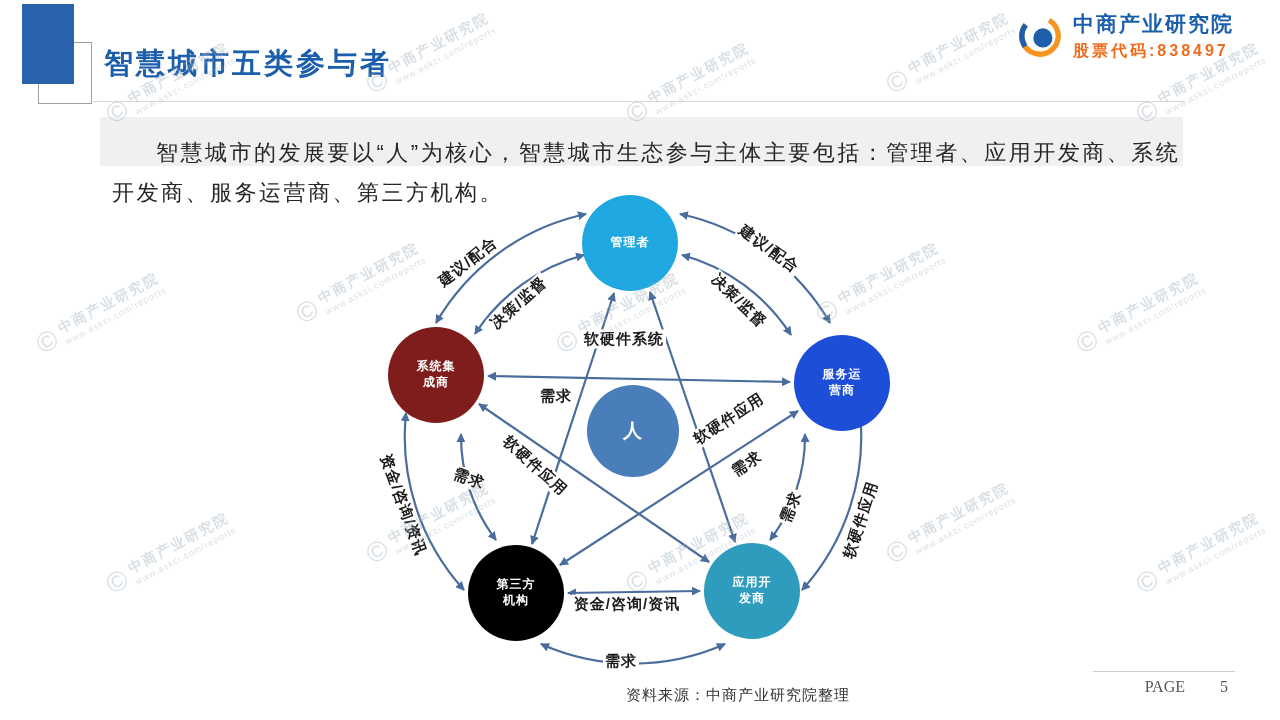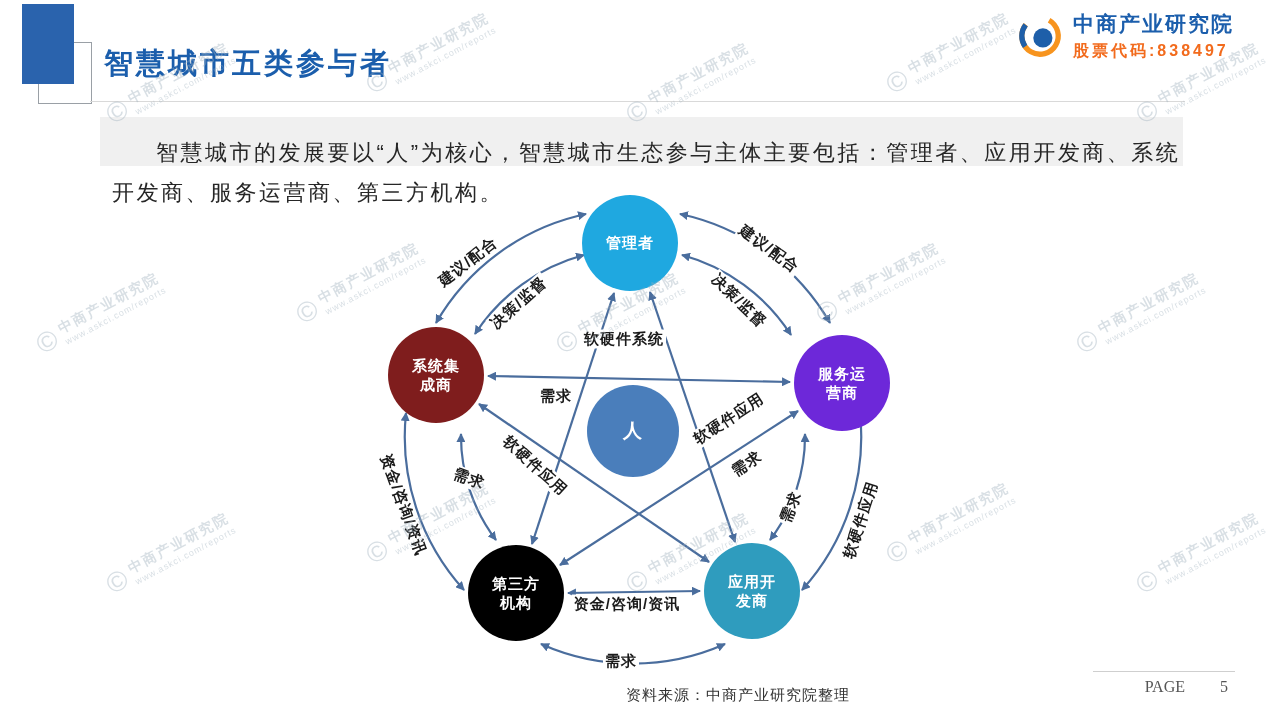--- a/index.html
+++ b/index.html
@@ -20,23 +20,23 @@
   
   .intro-bg{position:absolute;left:100px;top:117px;width:1083px;height:49px;background:#f0f0f0;}
   .intro{position:absolute;left:100px;top:121px;width:1083px;margin:12px;font-size:22px;line-height:40px;
          letter-spacing:2.5px;color:#262626;text-indent:2em;}
 
   
   .edges{position:absolute;left:0;top:0;}
   .edge{stroke:#4a6d9d;stroke-width:2.2;fill:none;}
   .node{position:absolute;width:96px;height:96px;margin:-48px 0 0 -48px;border-radius:50%;
         display:flex;align-items:center;justify-content:center;text-align:center;color:#fff;
-        font-weight:bold;font-size:15px;line-height:1.3;white-space:pre-line;letter-spacing:1px;}
+        font-weight:bold;font-size:12px;line-height:1.3;white-space:pre-line;letter-spacing:1px;}
   .n-manager{background:#1fa8e0;}
-  .n-service{background:#6d28d9;}
+  .n-service{background:#1d4ed8;}
   .n-app{background:#2f9cbe;}
   .n-third{background:#000000;}
   .n-system{background:#7f1d1d;}
   .n-center{background:#4a7ebb;width:92px;height:92px;margin:-46px 0 0 -46px;font-size:19px;}
   .elabel{position:absolute;transform:translate(-50%,-50%) rotate(var(--rot,0deg));
           font-size:15px;font-weight:bold;color:#1a1a1a;background:#fff;padding:0 2px;
           white-space:nowrap;letter-spacing:1px;}
 
   
   .source{position:absolute;left:400px;top:686px;width:450px;text-align:right;

